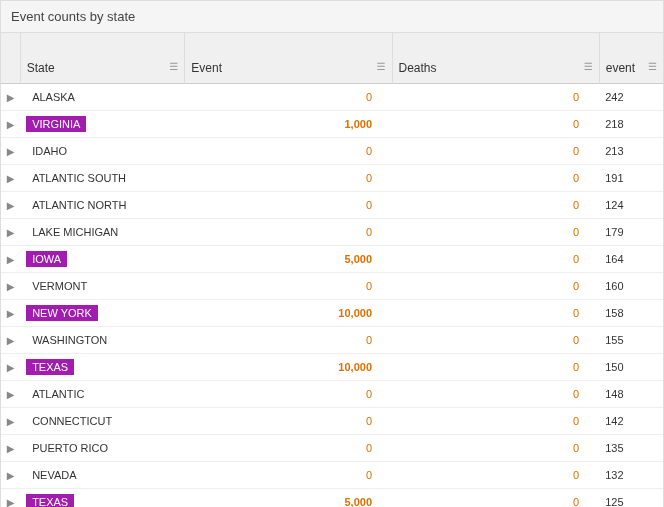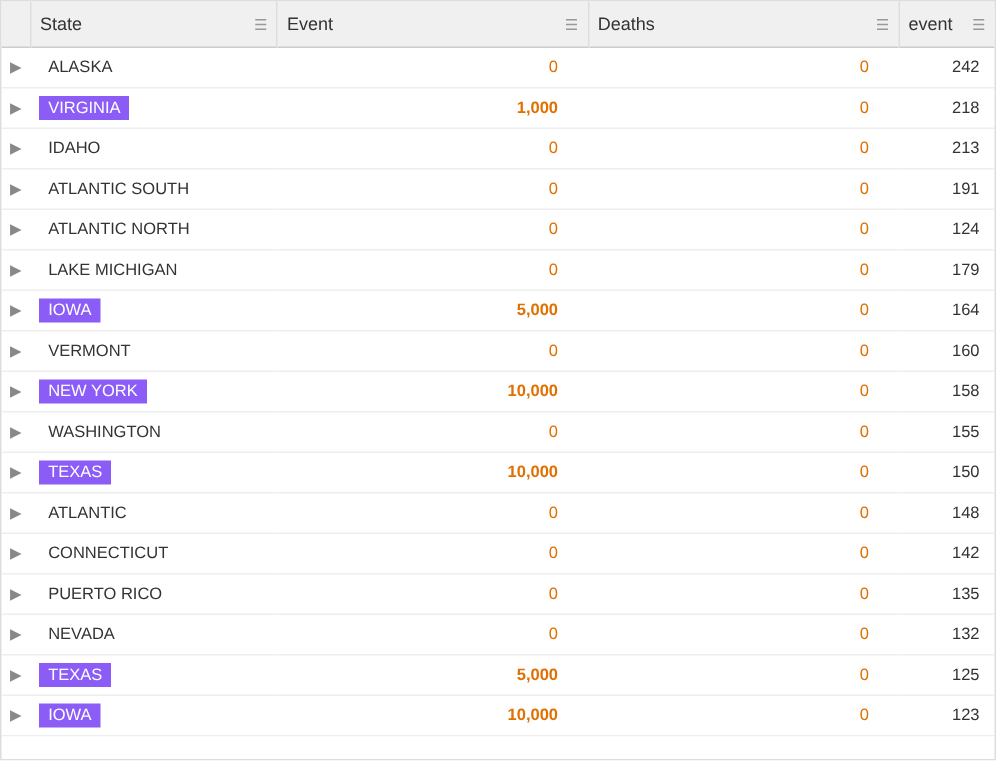--- a/index.html
+++ b/index.html
@@ -41,23 +41,24 @@
       color: #333;
       font-size: 12px;
       border-right: 1px solid #ddd;
       white-space: nowrap;
     }
     thead th:last-child {
       border-right: none;
     }
     .th-inner {
       display: flex;
-      align-items: flex-end;
+      align-items: flex-start;
       justify-content: space-between;
       gap: 4px;
+      margin-top: 20px;
     }
     .filter-icon {
       color: #999;
       font-size: 10px;
       cursor: pointer;
     }
     tbody tr {
       border-bottom: 1px solid #eee;
     }
     tbody td {
@@ -79,58 +80,59 @@
     .state-cell {
       width: 155px;
     }
     .state-label {
       display: inline-block;
       padding: 2px 6px;
       font-size: 11px;
       font-weight: normal;
     }
     .state-label.highlighted {
-      background: #8b5cf6;
+      background: #a21caf;
       color: #fff;
     }
     .state-label.normal {
       color: #333;
     }
     .damage-cell {
       width: 195px;
       text-align: right;
       padding-right: 20px;
     }
     .deaths-cell {
       width: 195px;
       text-align: right;
       padding-right: 20px;
     }
     .event-cell {
-      text-align: right;
+      text-align: left;
       padding-right: 10px;
     }
     .val-orange {
       color: #e07000;
       font-weight: bold;
     }
     .val-zero {
       color: #e07000;
     }
     .val-normal {
       color: #333;
     }
     .col-damage { width: 195px; }
     .col-deaths { width: 195px; }
     .col-event { width: 60px; }
   </style>
 </head>
 <body>
 
 <div class="panel">
+  <div class="panel-title">Event counts by state</div>
   <div class="table-container">
     <table>
       <thead>
         <tr>
           <th style="width:18px;"></th>
           <th class="col-state" style="width:155px;">
             <div class="th-inner">
               <span>State</span>
               <span class="filter-icon">☰</span>
             </div>

